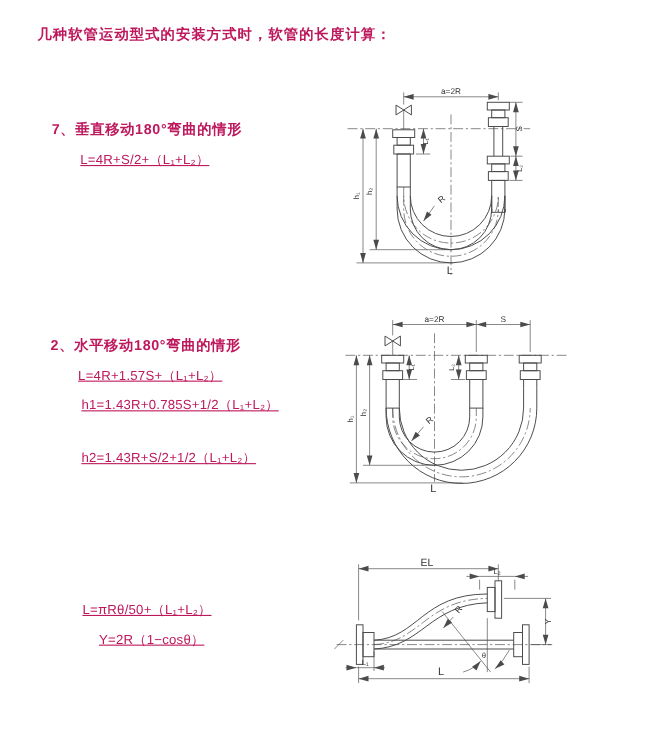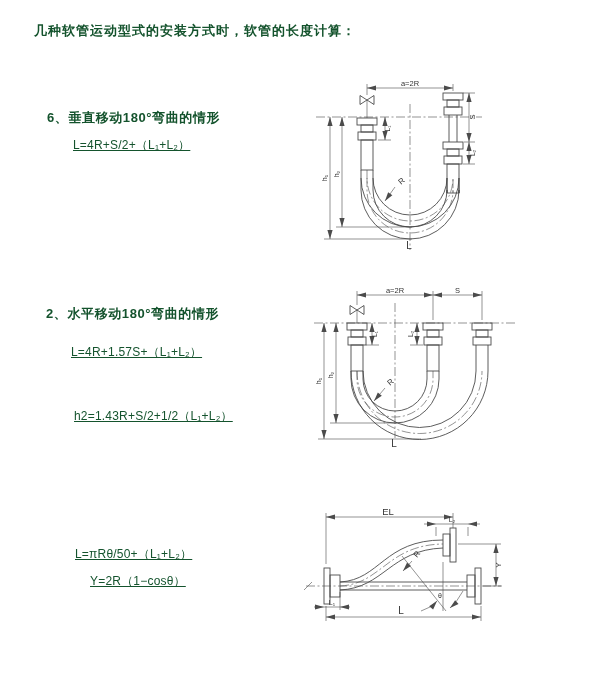--- a/index.html
+++ b/index.html
@@ -1,39 +1,40 @@
 <!DOCTYPE html>
 <html><head>
 <meta charset="utf-8">
 <style>
   html,body{margin:0;padding:0;background:#ffffff;}
   .page{position:relative;width:600px;height:675px;background:#ffffff;overflow:hidden;
-        font-family:"Liberation Sans","DejaVu Sans",sans-serif;color:#14532d;}
+        font-family:"Liberation Sans","DejaVu Sans",sans-serif;color:#be185d;}
   .title{position:absolute;left:34px;top:22px;font-size:13px;font-weight:700;
          letter-spacing:1px;white-space:nowrap;}
   .h{position:absolute;font-size:13px;font-weight:700;letter-spacing:0.6px;white-space:nowrap;}
   .f{position:absolute;font-size:12px;letter-spacing:0.2px;white-space:nowrap;text-decoration:underline;}
   svg.diag{position:absolute;}
   svg .ln{stroke:#4b4b4b;fill:none;stroke-width:0.9;}
   svg .dim{stroke:#4b4b4b;fill:none;stroke-width:0.6;}
   svg .cl{stroke:#4b4b4b;fill:none;stroke-width:0.6;stroke-dasharray:9 2.5 2 2.5;}
   svg text{font-family:"Liberation Sans","DejaVu Sans",sans-serif;fill:#333333;}
 </style>
 </head>
 <body>
 
 <div class="page">
 
   <div class="title">几种软管运动型式的安装方式时，软管的长度计算：</div>
 
-  <div class="h" style="left:47px;top:109px">6、垂直移动180°弯曲的情形</div>
+  <div class="h" style="left:47px;top:109px">7、垂直移动180°弯曲的情形</div>
   <div class="f" style="left:73px;top:137px">L=4R+S/2+（L₁+L₂）</div>
 
   <div class="h" style="left:46px;top:305px">2、水平移动180°弯曲的情形</div>
-  <div class="f" style="left:71px;top:344px">L=4R+1.57S+（L₁+L₂）</div>
+  <div class="f" style="left:71px;top:333px">L=4R+1.57S+（L₁+L₂）</div>
+  <div class="f" style="left:74px;top:360px">h1=1.43R+0.785S+1/2（L₁+L₂）</div>
   <div class="f" style="left:74px;top:408px">h2=1.43R+S/2+1/2（L₁+L₂）</div>
 
   <div class="f" style="left:75px;top:546px">L=πRθ/50+（L₁+L₂）</div>
   <div class="f" style="left:90px;top:573px">Y=2R（1−cosθ）</div>
 
   <svg class="diag" style="left:312px;top:78px" width="268" height="176" viewBox="0 0 268 176">
     <defs>
       <marker id="ar1" viewBox="0 0 10 6" markerWidth="10" markerHeight="6" refX="9.5" refY="3" orient="auto-start-reverse" markerUnits="userSpaceOnUse">
         <path d="M0.5,0.4 L9.5,3 L0.5,5.6 Z" fill="#4b4b4b"></path>
       </marker>

